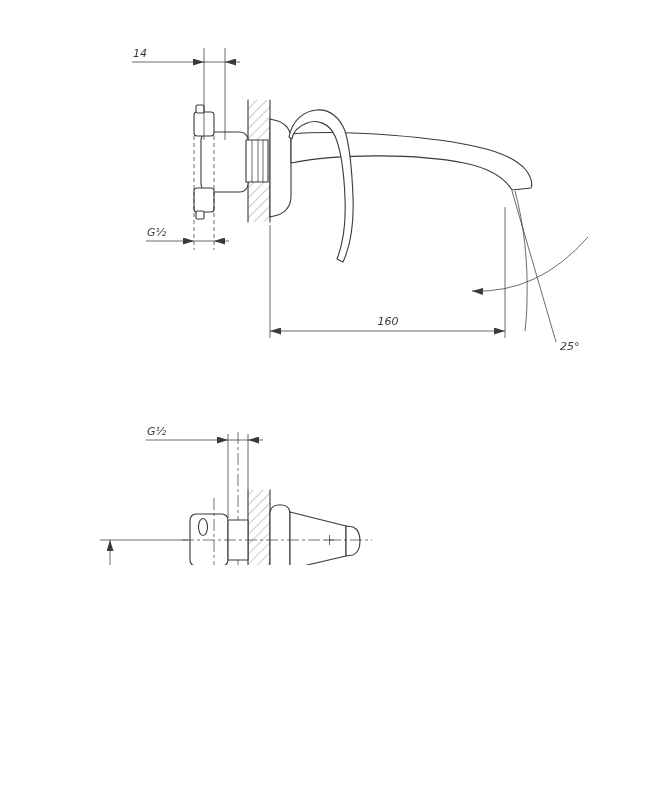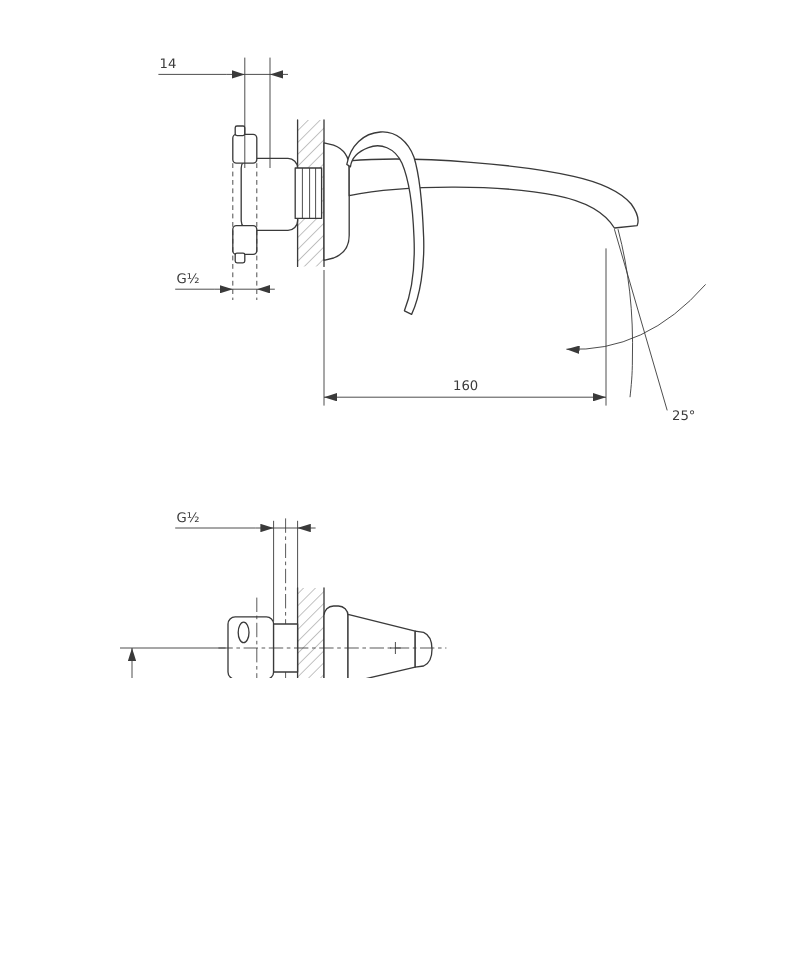--- a/index.html
+++ b/index.html
@@ -2,20 +2,21 @@
 <html style="--line: #3a3a3a; --hatch: #9a9a9a; --background: #ffffff;"><head>
 <meta charset="utf-8">
 <style>
   html,body{margin:0;padding:0;background:#fff;}
   .stage{
     position:relative;
     width:668px;height:565px;
     background:var(--background,#ffffff);
     overflow:hidden;
     font-family:"DejaVu Sans", sans-serif;
+    font-style:italic;
   }
   svg{display:block;}
   .ln{stroke:var(--line,#3a3a3a);stroke-width:1.1;fill:none;stroke-linecap:round;stroke-linejoin:round;}
   .fillw{fill:#ffffff;}
   .thin{stroke:var(--line,#3a3a3a);stroke-width:.75;fill:none;}
   .dash{stroke-dasharray:4 3;}
   .cl{stroke:var(--line,#3a3a3a);stroke-width:.7;fill:none;stroke-dasharray:12 3 3 3;}
   .hatchfill{fill:url(#hatch);stroke:none;}
   .dimtext{font-family:"DejaVu Sans",sans-serif;font-size:11px;fill:var(--line,#333333);}
   #arr path{fill:var(--line,#3a3a3a);stroke:none;}

